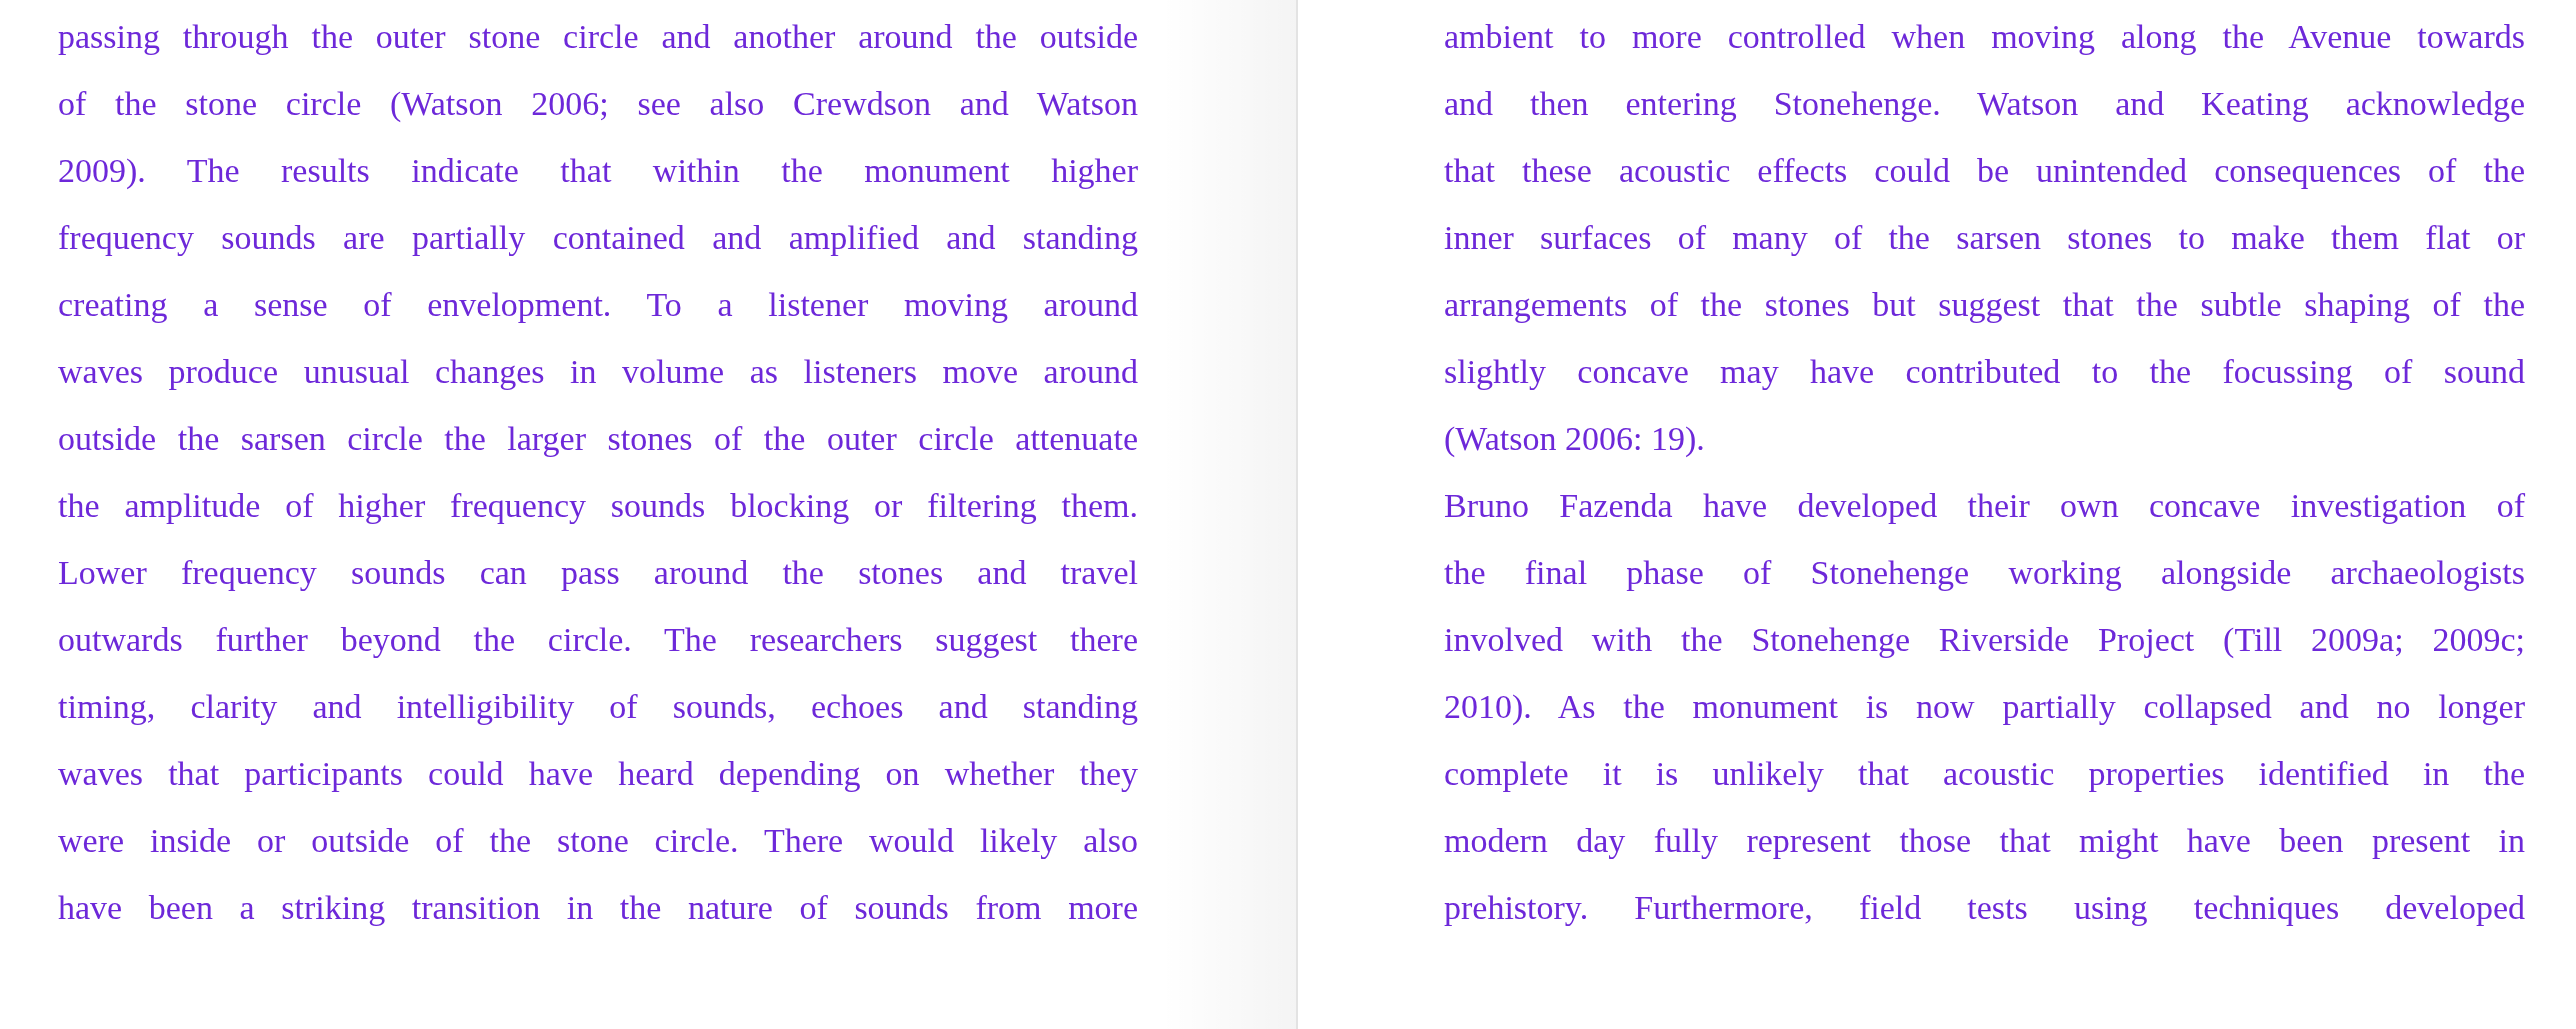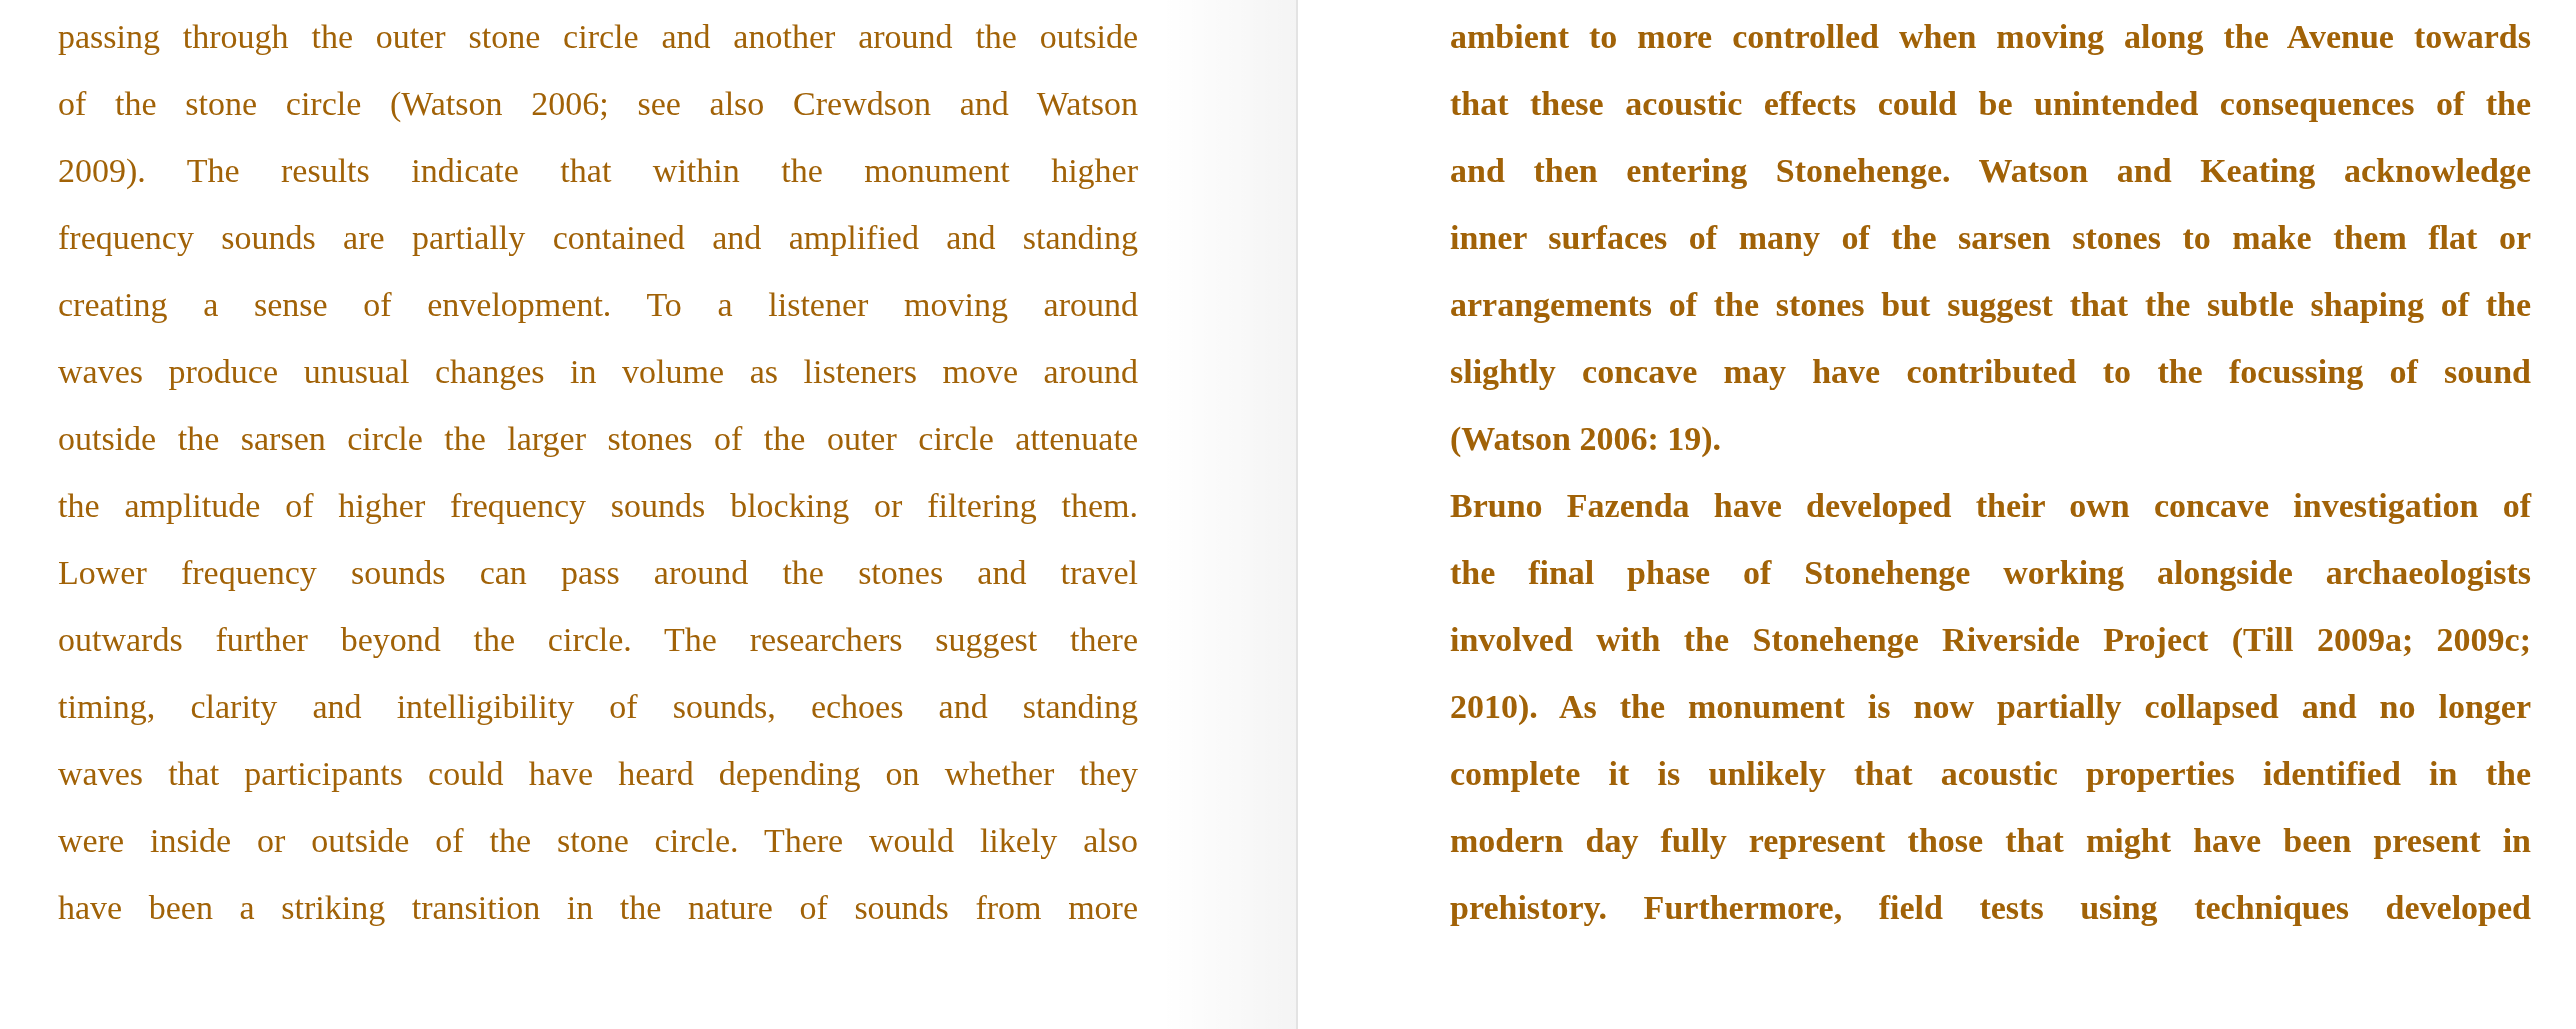--- a/index.html
+++ b/index.html
@@ -46,26 +46,25 @@
     background: linear-gradient(to right, rgba(0,0,0,0), rgba(0,0,0,0.045));
     pointer-events: none;
   }
   .text-col {
     position: absolute;
     top: 3.1px;
     left: 58px;
     width: 1080px;
     font-size: 34px;
     line-height: 67px;
-    color: #a16207;
+    color: #6d28d9;
   }
   .page-right .text-col {
-    left: 152px;
+    left: 146px;
     width: 1081px;
-    font-weight: bold;
   }
   .line {
     margin: 0;
     padding: 0;
     text-align: justify;
     text-align-last: justify;
   }
   .line.para-end {
     text-align: center;
     text-align-last: left;
@@ -97,22 +96,22 @@
       <p class="line">have been a striking transition in the nature of sounds from more</p>
     </div>
     <div class="edge-shadow"></div>
   </section>
 
   <div class="spine"></div>
 
   <section class="page page-right">
     <div class="text-col">
       <p class="line">ambient to more controlled when moving along the Avenue towards</p>
+      <p class="line">and then entering Stonehenge. Watson and Keating acknowledge</p>
       <p class="line">that these acoustic effects could be unintended consequences of the</p>
-      <p class="line">and then entering Stonehenge. Watson and Keating acknowledge</p>
       <p class="line">inner surfaces of many of the sarsen stones to make them flat or</p>
       <p class="line">arrangements of the stones but suggest that the subtle shaping of the</p>
       <p class="line">slightly concave may have contributed to the focussing of sound</p>
       <p class="line para-end">(Watson 2006: 19).</p>
       <p class="line">Bruno Fazenda have developed their own concave investigation of</p>
       <p class="line">the final phase of Stonehenge working alongside archaeologists</p>
       <p class="line">involved with the Stonehenge Riverside Project (Till 2009a; 2009c;</p>
       <p class="line">2010). As the monument is now partially collapsed and no longer</p>
       <p class="line">complete it is unlikely that acoustic properties identified in the</p>
       <p class="line">modern day fully represent those that might have been present in</p>

